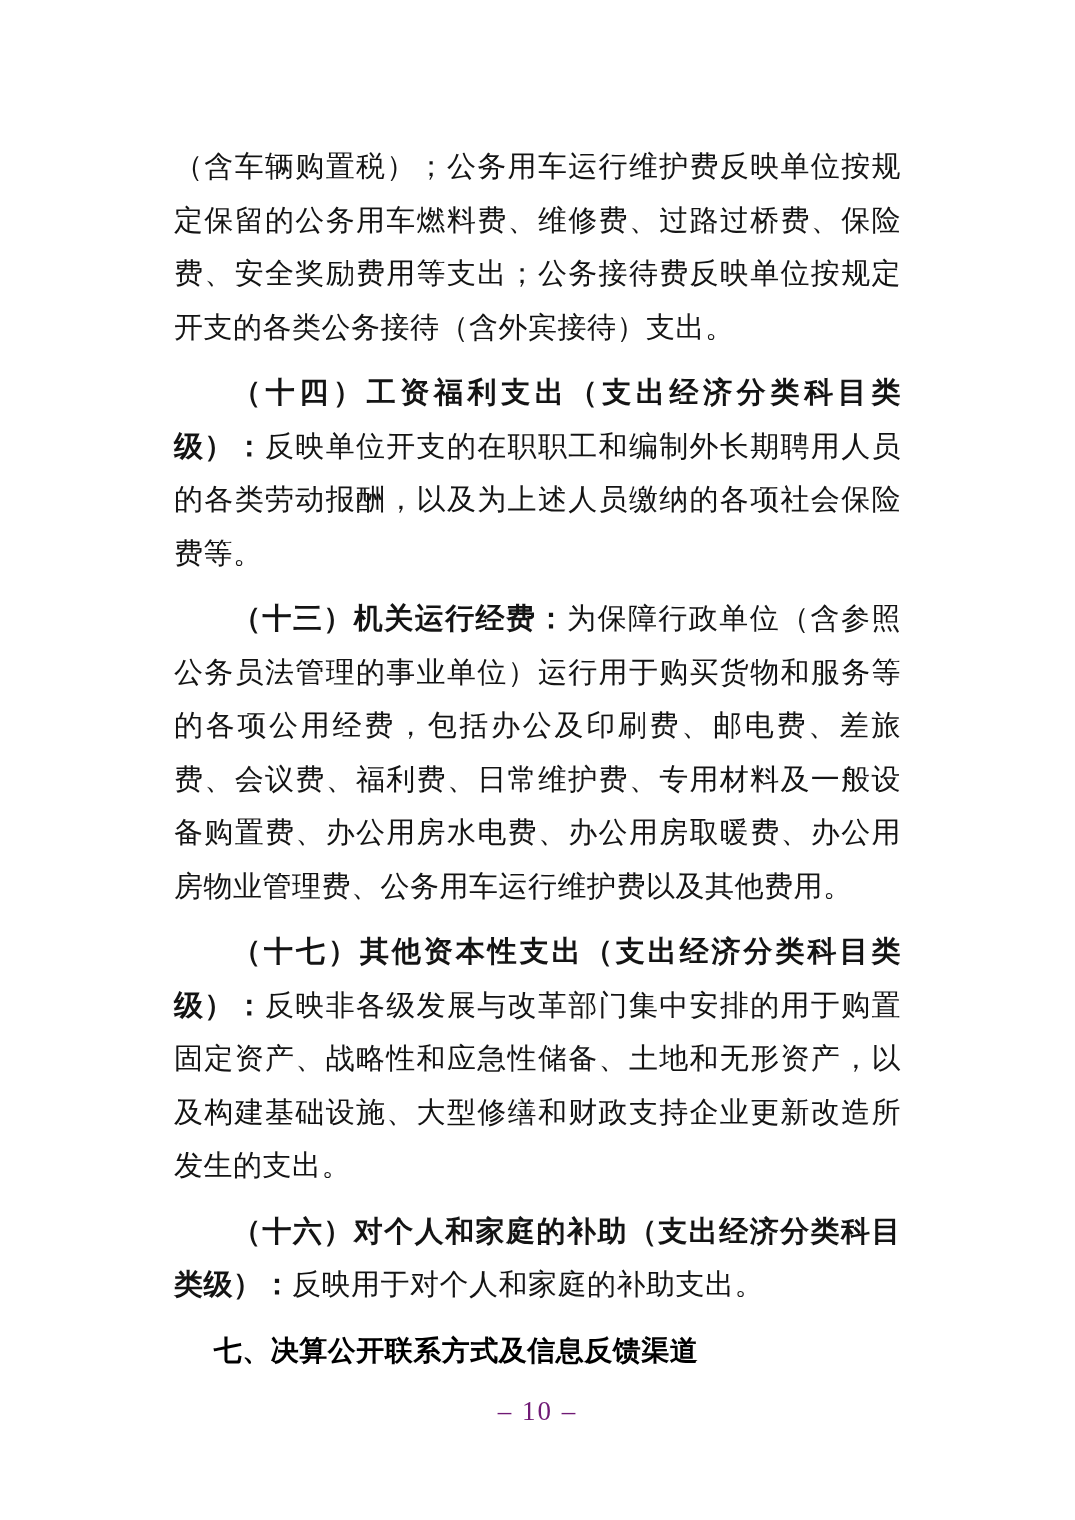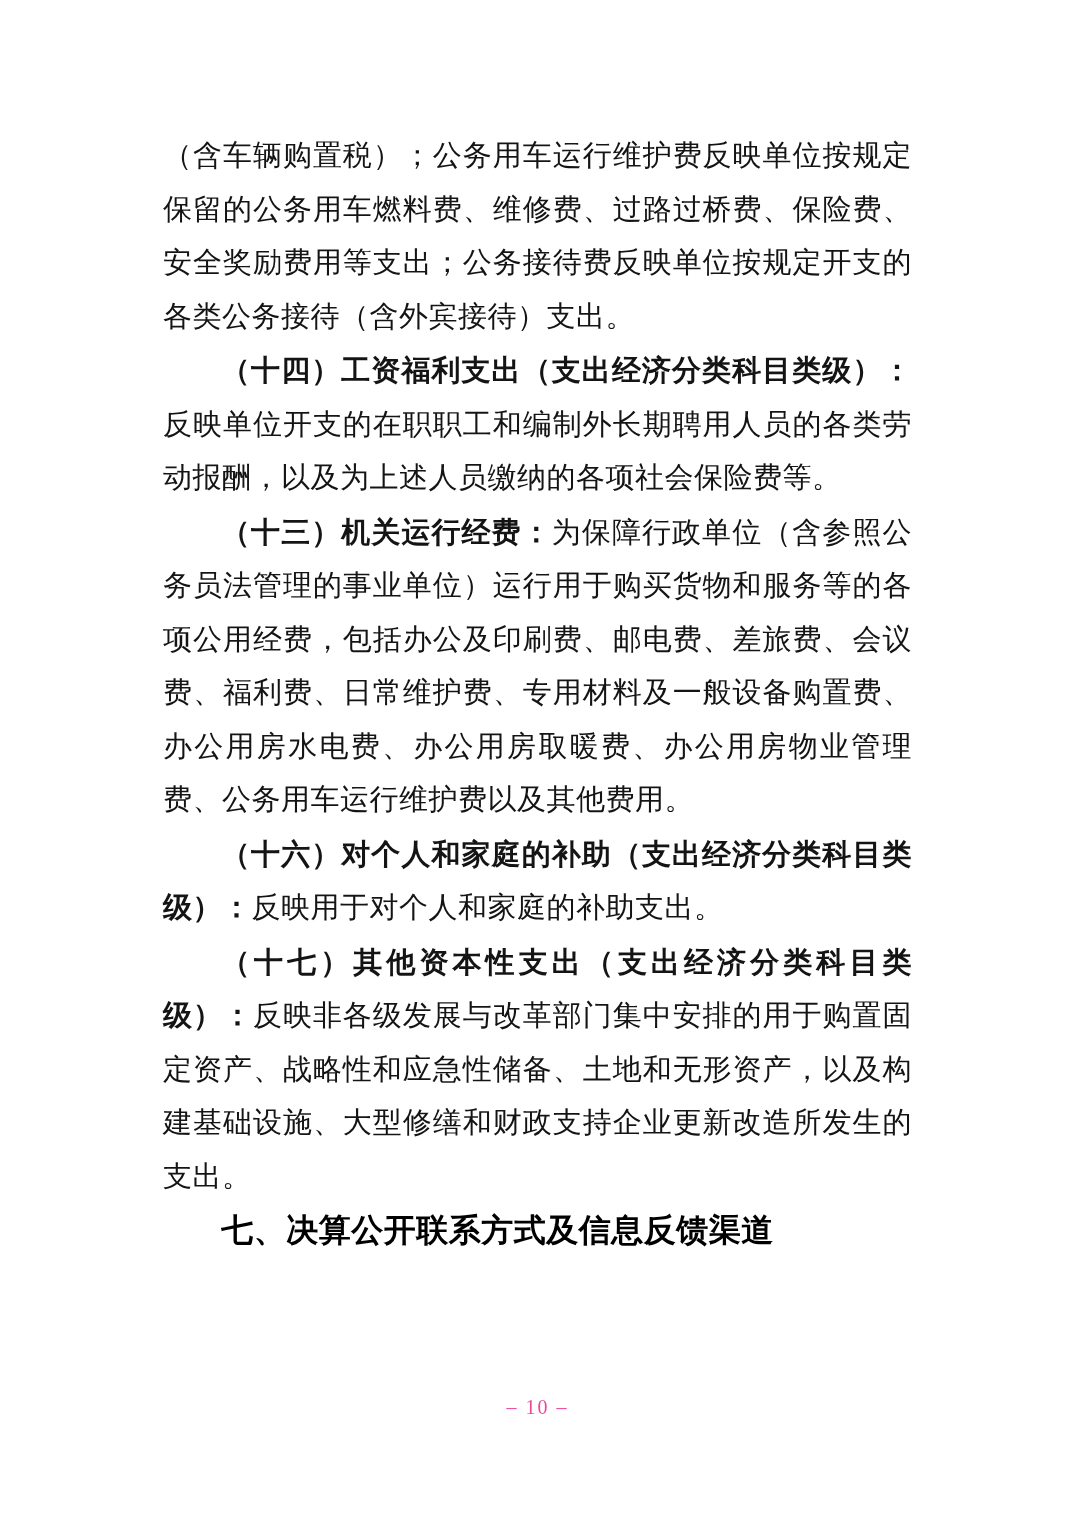--- a/index.html
+++ b/index.html
@@ -14,72 +14,72 @@
     background: #ffffff;
     overflow: hidden;
   }
   .content {
     position: absolute;
     left: 162px;
     top: 128px;
     width: 751px;
   }
   .para {
-    margin: 1px;
+    margin: 12px;
     font-family: "Liberation Serif", "DejaVu Serif", serif;
     font-size: 29px;
     line-height: 53.5px;
     color: #141414;
     text-align: justify;
     text-justify: inter-character;
     letter-spacing: 0.5px;
   }
   .para.indent {
     text-indent: 2em;
   }
   .para .lead {
     font-weight: 700;
   }
   .section-heading {
     margin: 0;
     font-family: "Liberation Sans", "DejaVu Sans", sans-serif;
     font-weight: 700;
-    font-size: 32px;
+    font-size: 28px;
     line-height: 53.5px;
     color: #000000;
     text-indent: 1.85em;
     letter-spacing: 0.5px;
   }
   .page-number {
     position: absolute;
     top: 1396px;
     left: 0;
     width: 100%;
     text-align: center;
     font-family: "Liberation Serif", "DejaVu Serif", serif;
-    font-size: 20px;
-    color: #ec4899;
+    font-size: 27px;
+    color: #701a75;
     letter-spacing: 2px;
   }
 </style>
 </head>
 <body>
 
 <div class="page">
   <div class="content">
 
     <p class="para"><span class="lead"></span><span>（含车辆购置税）；公务用车运行维护费反映单位按规定保留的公务用车燃料费、维修费、过路过桥费、保险费、安全奖励费用等支出；公务接待费反映单位按规定开支的各类公务接待（含外宾接待）支出。</span></p>
 
     <p class="para indent"><span class="lead">（十四）工资福利支出（支出经济分类科目类级）：</span><span>反映单位开支的在职职工和编制外长期聘用人员的各类劳动报酬，以及为上述人员缴纳的各项社会保险费等。</span></p>
 
     <p class="para indent"><span class="lead">（十三）机关运行经费：</span><span>为保障行政单位（含参照公务员法管理的事业单位）运行用于购买货物和服务等的各项公用经费，包括办公及印刷费、邮电费、差旅费、会议费、福利费、日常维护费、专用材料及一般设备购置费、办公用房水电费、办公用房取暖费、办公用房物业管理费、公务用车运行维护费以及其他费用。</span></p>
 
 
+    <p class="para indent"><span class="lead">（十七）其他资本性支出（支出经济分类科目类级）：</span><span>反映非各级发展与改革部门集中安排的用于购置固定资产、战略性和应急性储备、土地和无形资产，以及构建基础设施、大型修缮和财政支持企业更新改造所发生的支出。</span></p>
+
     <p class="para indent"><span class="lead">（十六）对个人和家庭的补助（支出经济分类科目类级）：</span><span>反映用于对个人和家庭的补助支出。</span></p>
-
-    <p class="para indent"><span class="lead">（十七）其他资本性支出（支出经济分类科目类级）：</span><span>反映非各级发展与改革部门集中安排的用于购置固定资产、战略性和应急性储备、土地和无形资产，以及构建基础设施、大型修缮和财政支持企业更新改造所发生的支出。</span></p>
 
     <p class="section-heading">七、决算公开联系方式及信息反馈渠道</p>
 
   </div>
 
   <div class="page-number">– 10 –</div>
 </div>
 
 </body></html>

